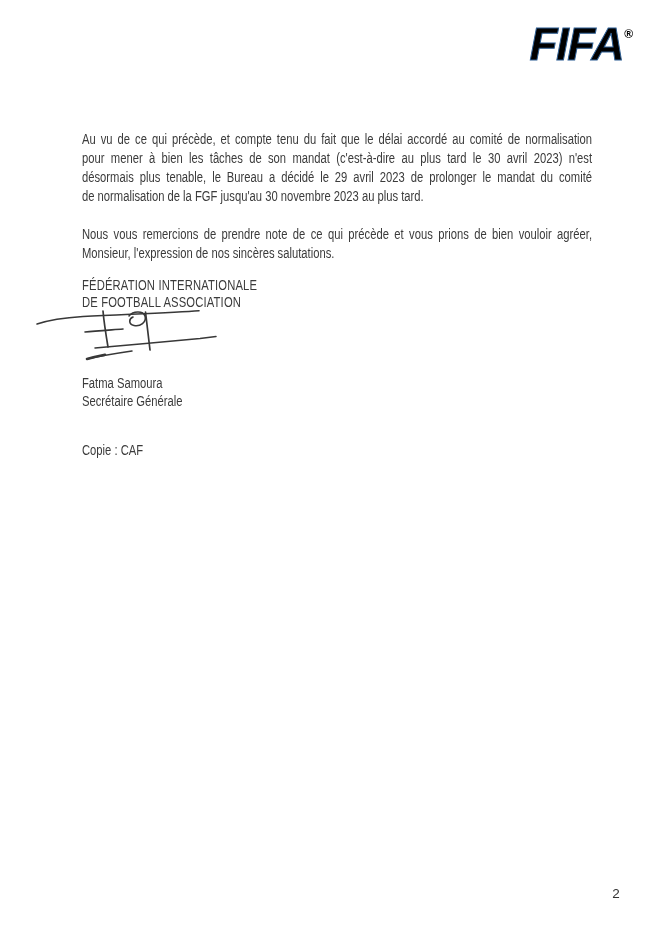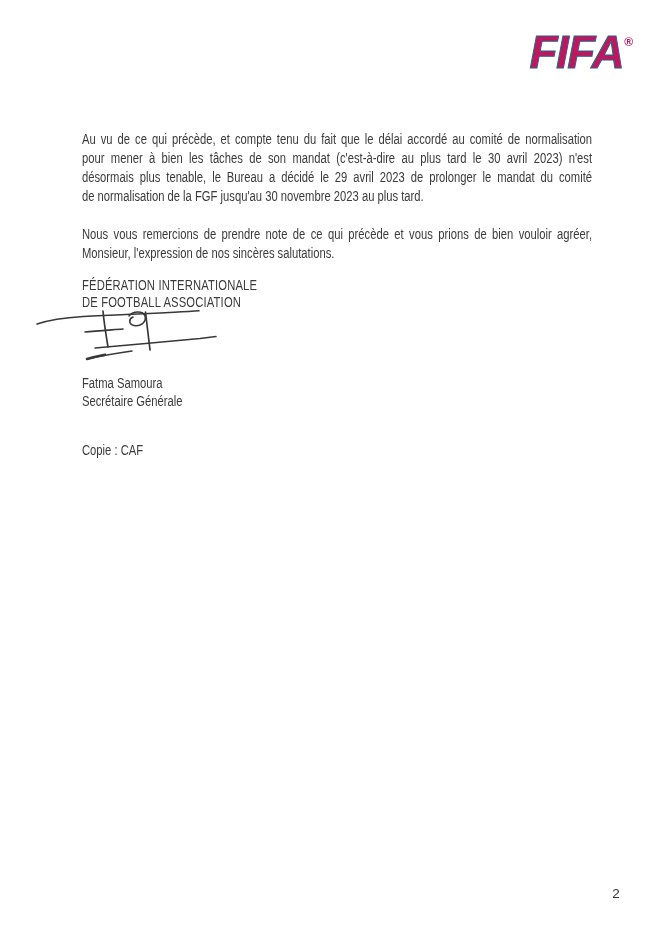--- a/index.html
+++ b/index.html
@@ -12,23 +12,23 @@
     width: 668px;
     height: 945px;
     background: #ffffff;
     overflow: hidden;
     font-family: "Liberation Sans", sans-serif;
   }
 
   
   .logo {
     position: absolute;
-    top: 28px;
+    top: 20px;
     right: 36px;
-    color: #be185d;
+    color: #000000;
     white-space: nowrap;
   }
   .logo-text {
     font-size: 46px;
     line-height: 48px;
     font-weight: bold;
     font-style: italic;
     letter-spacing: -1.5px;
     -webkit-text-stroke: 1px #2e5f94;
   }

